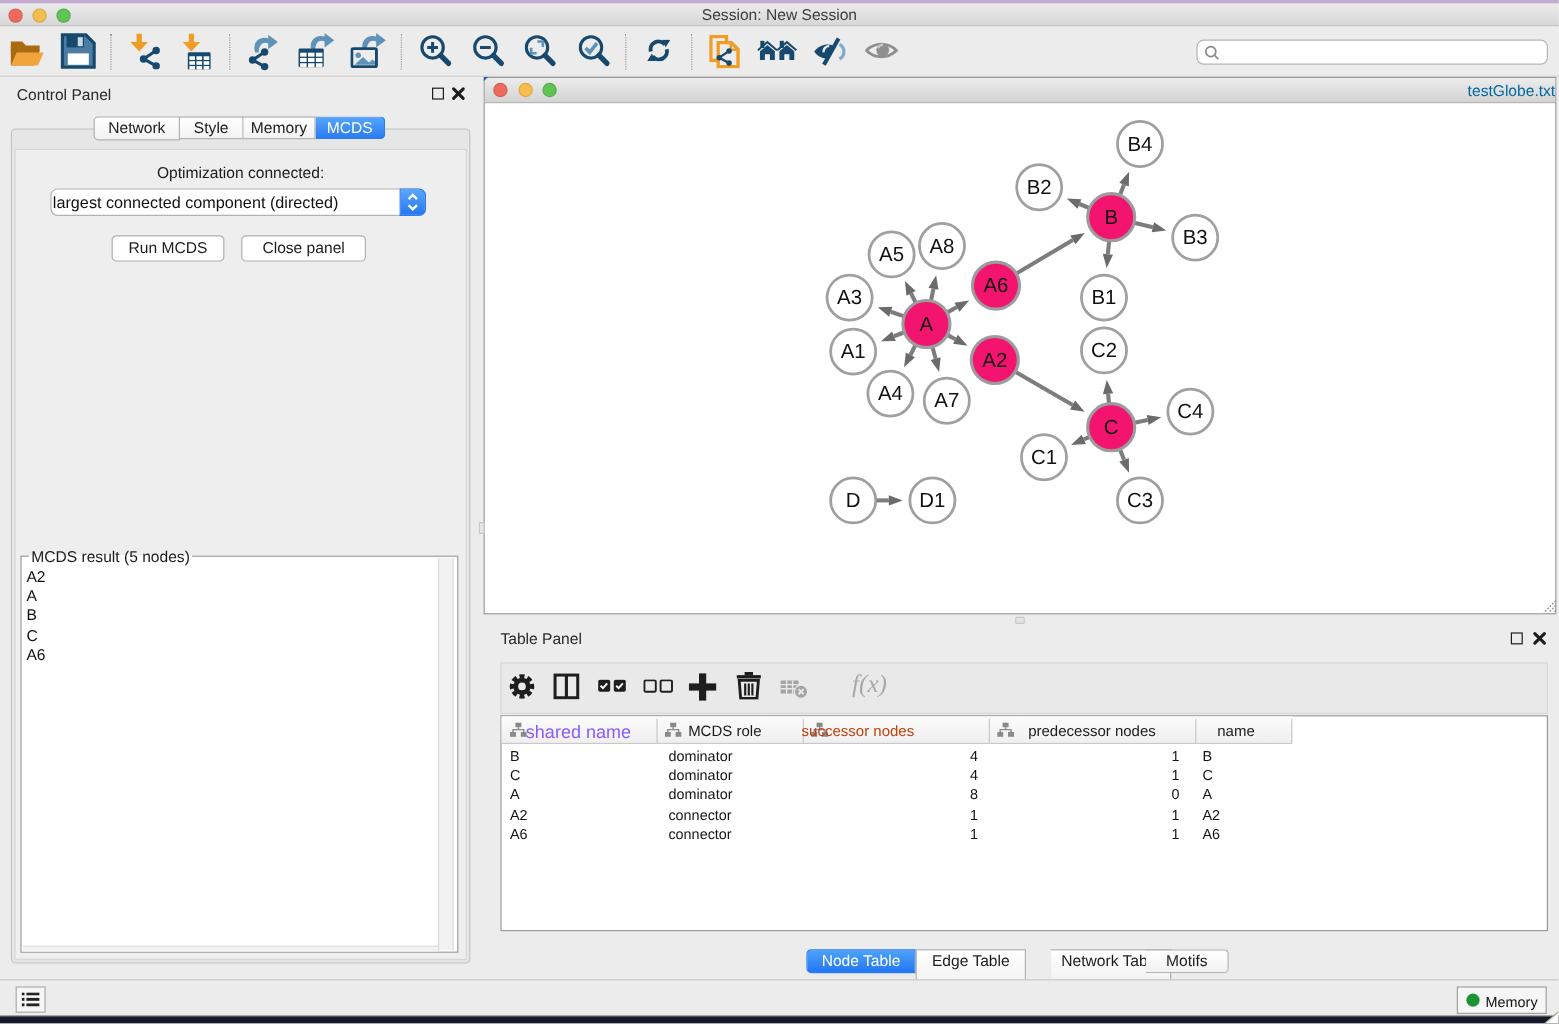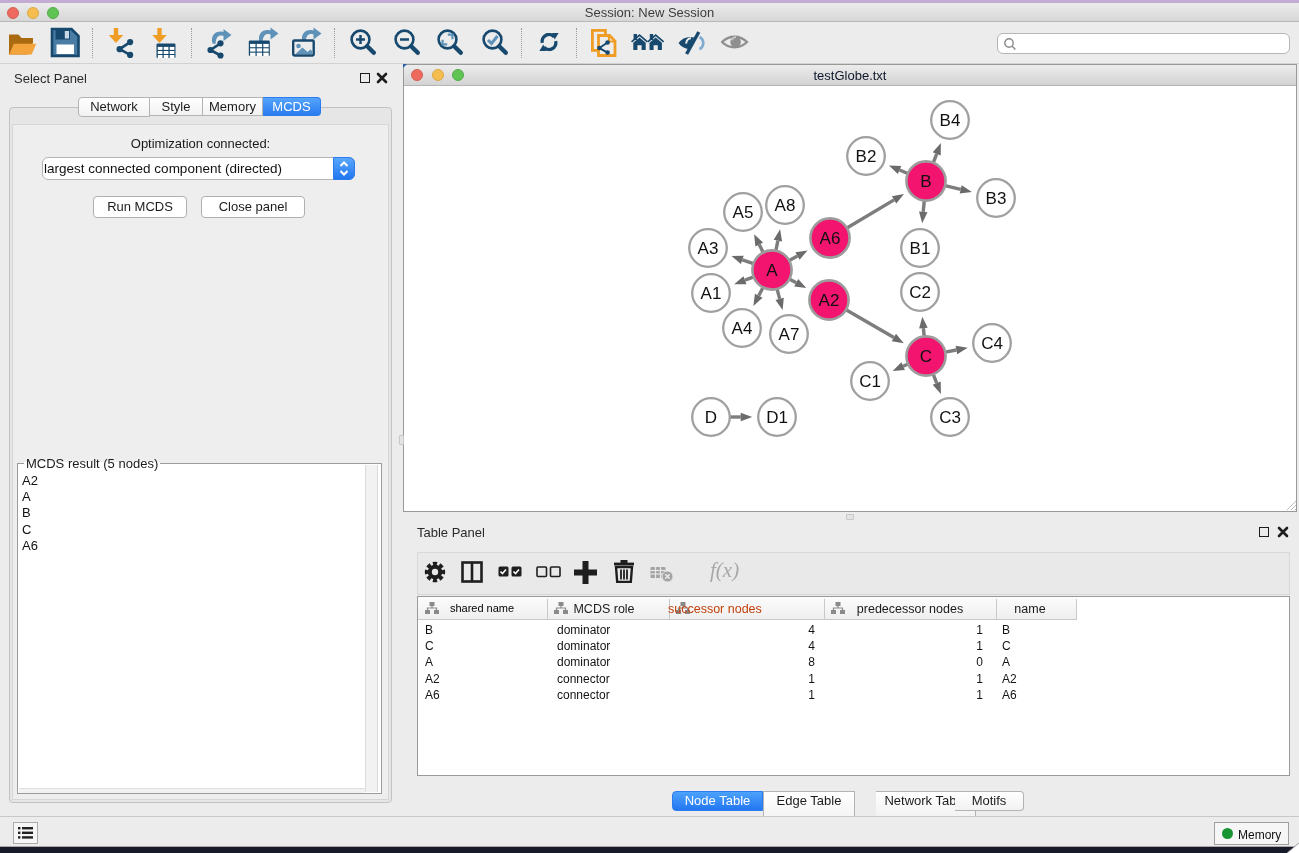--- a/index.html
+++ b/index.html
@@ -157,21 +157,21 @@
     <path d="M1 7 C8 0 19 0 26 7 C19 14 8 14 1 7 z" fill="none" stroke="#8f8f8f" stroke-width="2.4"></path>
     <circle cx="14.6" cy="6.9" r="5.3" fill="#8f8f8f"></circle>
     <path d="M10.8 5.2 A4.5 4.5 0 0 1 15 2.2" fill="none" stroke="#c9c9c9" stroke-width="1.7"></path>
   </svg>
 <div class="abs" style="left:997px;top:33px;width:293px;height:21px;background:#fff;border:1px solid #b6b6b6;border-radius:6px"></div>
 <svg class="abs" style="left:1003px;top:37px" width="14" height="14" viewBox="0 0 14 14">
     <circle cx="6" cy="6" r="4.2" fill="none" stroke="#8a8a8a" stroke-width="1.4"></circle>
     <line x1="9.2" y1="9.2" x2="12.4" y2="12.4" stroke="#8a8a8a" stroke-width="1.4"></line>
   </svg>
 
-<div class="abs" style="left:14px;top:71px;font-size:13px;color:#2a2a2a">Select Panel</div>
+<div class="abs" style="left:14px;top:71px;font-size:13px;color:#2a2a2a">Control Panel</div>
 <div class="abs" style="left:360px;top:73px;width:10px;height:10px;border:1.6px solid #1d1d1d"></div>
 <svg class="abs" style="left:376px;top:72px" width="12" height="12" viewBox="0 0 12 12">
     <path d="M2 2 L10 10 M10 2 L2 10" stroke="#1d1d1d" stroke-width="2.6" stroke-linecap="round"></path>
   </svg>
 
 <div class="abs" style="left:9px;top:107px;width:383px;height:696px;background:#e6e6e6;border:1px solid #c2c2c2;border-radius:4px"></div>
 <div class="abs" style="left:12px;top:124px;width:377px;height:676px;background:#eeeeee;border:1px solid #d6d6d6"></div>
 <div class="wtab" style="left:78px;top:97px;width:72px;height:20px;border-radius:4px 0 0 4px">Network</div>
 <div class="wtab" style="left:150px;top:97px;width:53px;height:19px;border-left:none">Style</div>
 <div class="wtab" style="left:203px;top:97px;width:60px;height:19px;border-left:none">Memory</div>
@@ -195,21 +195,21 @@
 <div class="abs" style="left:22px;top:473px;font-size:13px;color:#111;line-height:16.2px">A2<br>A<br>B<br>C<br>A6</div>
 
 <div class="abs" style="left:403px;top:64px;width:894px;height:448px;background:#fff;border:1px solid #999"></div>
 <div class="abs" style="left:404px;top:65px;width:892px;height:21px;background:linear-gradient(#ececec,#d3d3d3);border-bottom:1px solid #b5b5b5"></div>
 <svg class="abs" style="left:403px;top:64px" width="4" height="4" viewBox="0 0 4 4">
     <polygon points="0,0 4,0 0,4" fill="#2d5fa8"></polygon>
   </svg>
 <div class="tl" style="left:411px;top:69px;background:#ee6a5e;border:1px solid #d35f54"></div>
 <div class="tl" style="left:432px;top:69px;background:#f5bd4f;border:1px solid #dba943"></div>
 <div class="tl" style="left:452px;top:69px;background:#5fc454;border:1px solid #52ad49"></div>
-<div class="abs" style="left:404px;top:68px;width:892px;text-align:center;font-size:13px;color:#0f172a">testGlobe.txt</div>
+<div class="abs" style="left:404px;top:68px;width:892px;text-align:right;font-size:13px;color:#0369a1">testGlobe.txt</div>
 
 <svg class="abs" style="left:404px;top:86px" width="893" height="425" viewBox="404 86 893 425" font-family="Liberation Sans, sans-serif">
 <line x1="763.2" y1="252.5" x2="759.2" y2="244.5" stroke="#7d7d7d" stroke-width="3.4"></line>
 <polygon points="754.1,234.2 763.1,242.5 755.4,246.4" fill="#6b6b6b"></polygon>
 <line x1="775.8" y1="250.8" x2="777.9" y2="240.6" stroke="#7d7d7d" stroke-width="3.4"></line>
 <polygon points="780.1,229.3 782.1,241.4 773.7,239.8" fill="#6b6b6b"></polygon>
 <line x1="753.5" y1="263.6" x2="742.3" y2="259.8" stroke="#7d7d7d" stroke-width="3.4"></line>
 <polygon points="731.5,256.1 743.7,255.7 740.9,263.9" fill="#6b6b6b"></polygon>
 <line x1="753.7" y1="276.9" x2="745.0" y2="280.2" stroke="#7d7d7d" stroke-width="3.4"></line>
 <polygon points="734.2,284.3 743.4,276.2 746.5,284.2" fill="#6b6b6b"></polygon>
@@ -352,21 +352,21 @@
 <div class="abs" style="left:996px;top:599px;width:1px;height:20px;background:#c9c9c9"></div>
 <div class="abs" style="left:1076px;top:599px;width:1px;height:20px;background:#c9c9c9"></div>
 <svg class="abs" style="left:425px;top:602px" width="14" height="13" viewBox="0 0 14 13">
     <g fill="#8a8a8a">
       <rect x="4.5" y="0" width="5" height="4"></rect>
       <rect x="0" y="8" width="5" height="4"></rect>
       <rect x="9" y="8" width="5" height="4"></rect>
       <path d="M7 4 v2 M2.5 8 v-2 h9 v2" stroke="#8a8a8a" stroke-width="1.2" fill="none"></path>
     </g>
   </svg>
-<div class="abs" style="left:402px;top:602px;width:160px;text-align:center;font-size:11px;color:#000000">shared name</div>
+<div class="abs" style="left:402px;top:602px;width:160px;text-align:center;font-size:15px;color:#8b5cf6">shared name</div>
 <svg class="abs" style="left:554px;top:602px" width="14" height="13" viewBox="0 0 14 13">
     <g fill="#8a8a8a">
       <rect x="4.5" y="0" width="5" height="4"></rect>
       <rect x="0" y="8" width="5" height="4"></rect>
       <rect x="9" y="8" width="5" height="4"></rect>
       <path d="M7 4 v2 M2.5 8 v-2 h9 v2" stroke="#8a8a8a" stroke-width="1.2" fill="none"></path>
     </g>
   </svg>
 <div class="abs" style="left:524px;top:602px;width:160px;text-align:center;font-size:12.5px;color:#1b1b1b">MCDS role</div>
 <svg class="abs" style="left:676px;top:602px" width="14" height="13" viewBox="0 0 14 13">

